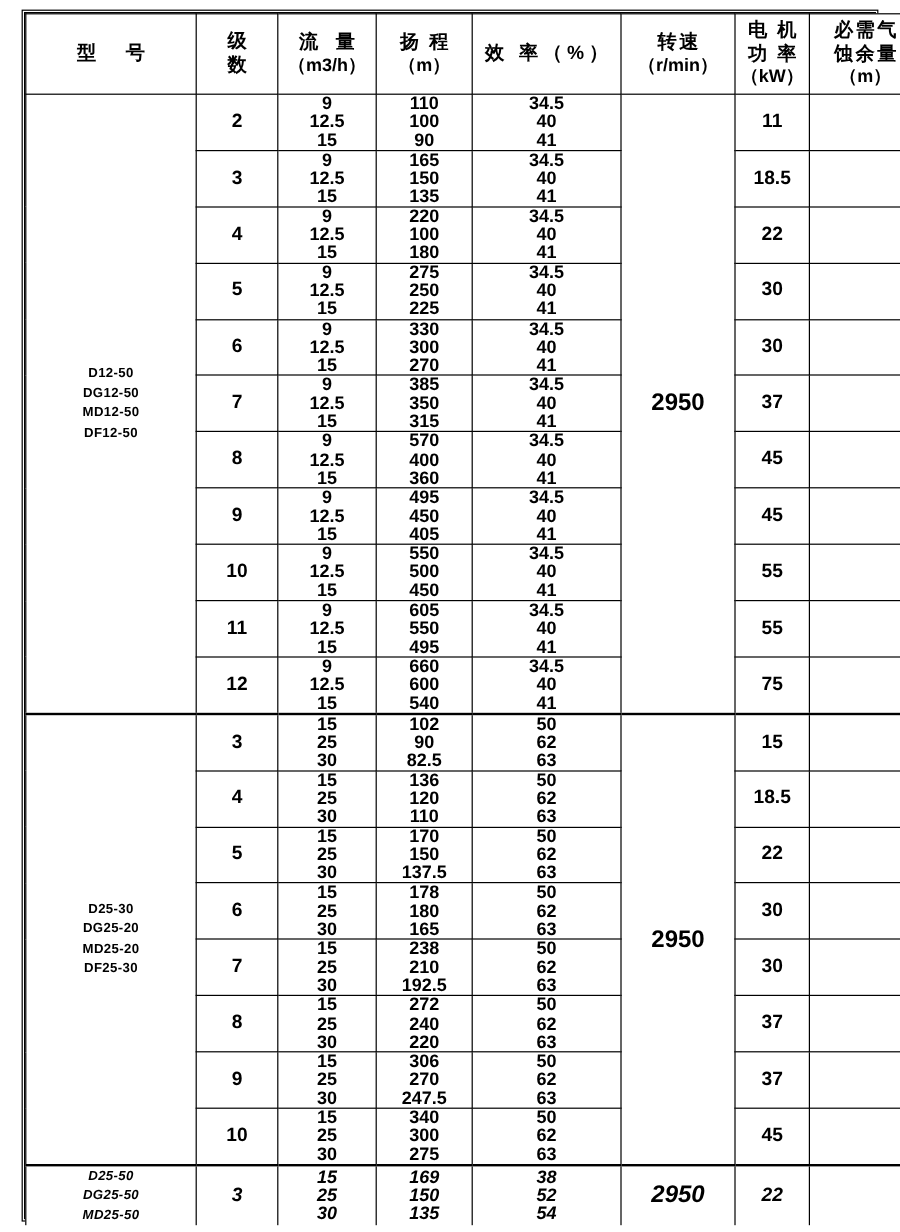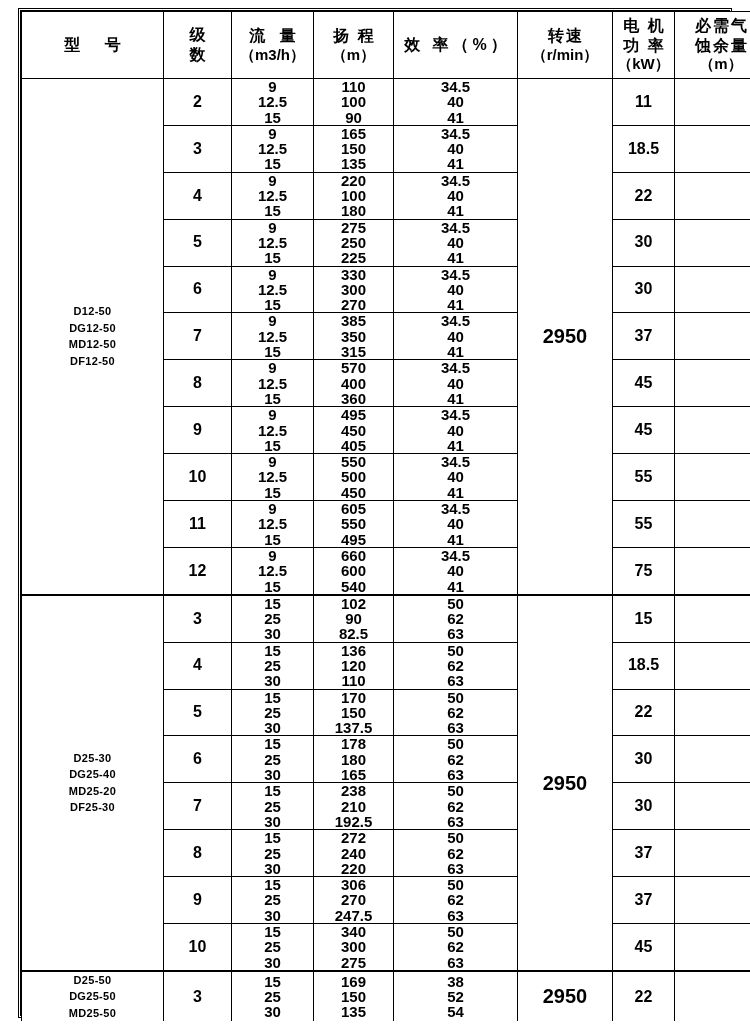--- a/index.html
+++ b/index.html
@@ -114,21 +114,21 @@
     font-size: 11px;
     line-height: 16.5px;
     letter-spacing: 0.3px;
   }
   td.model span { display: block; }
 
   
   tr.group-start > td,
   tr.group-start > th { border-top: 2px solid #000000; }
 
-  tbody tr:last-child > td { border-bottom: none; }
+  tbody tr:last-child > td { border-bottom: none; font-style: italic; }
 </style>
 </head>
 <body>
 
 <div id="sheet">
   <div id="table-frame">
     <table class="spec">
       <colgroup>
         <col class="c-model">
           <col class="c-stage">
@@ -332,21 +332,21 @@
             </td>
             <td class="">
               <span class="stack"><span>34.5</span><span>40</span><span>41</span></span>
             </td>
             <td class="power">75</td>
             <td class="npsh"></td>
           </tr>
           <tr class="group-start">
             <td class="model" rowspan="8">
               <span>D25-30</span>
-              <span>DG25-40</span>
+              <span>DG25-20</span>
               <span>MD25-20</span>
               <span>DF25-30</span>
             </td>
             <td class="stage">3</td>
             <td class="">
               <span class="stack"><span>15</span><span>25</span><span>30</span></span>
             </td>
             <td class="">
               <span class="stack"><span>102</span><span>90</span><span>82.5</span></span>
             </td>

